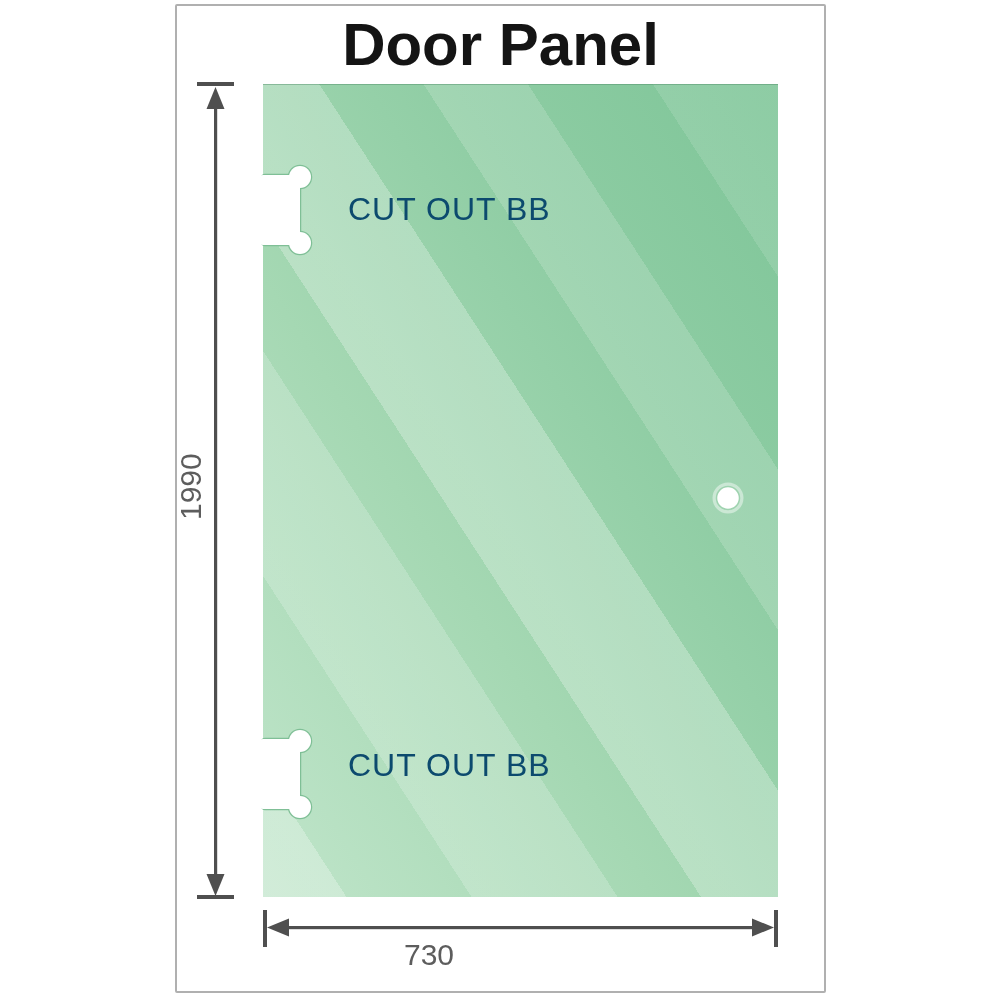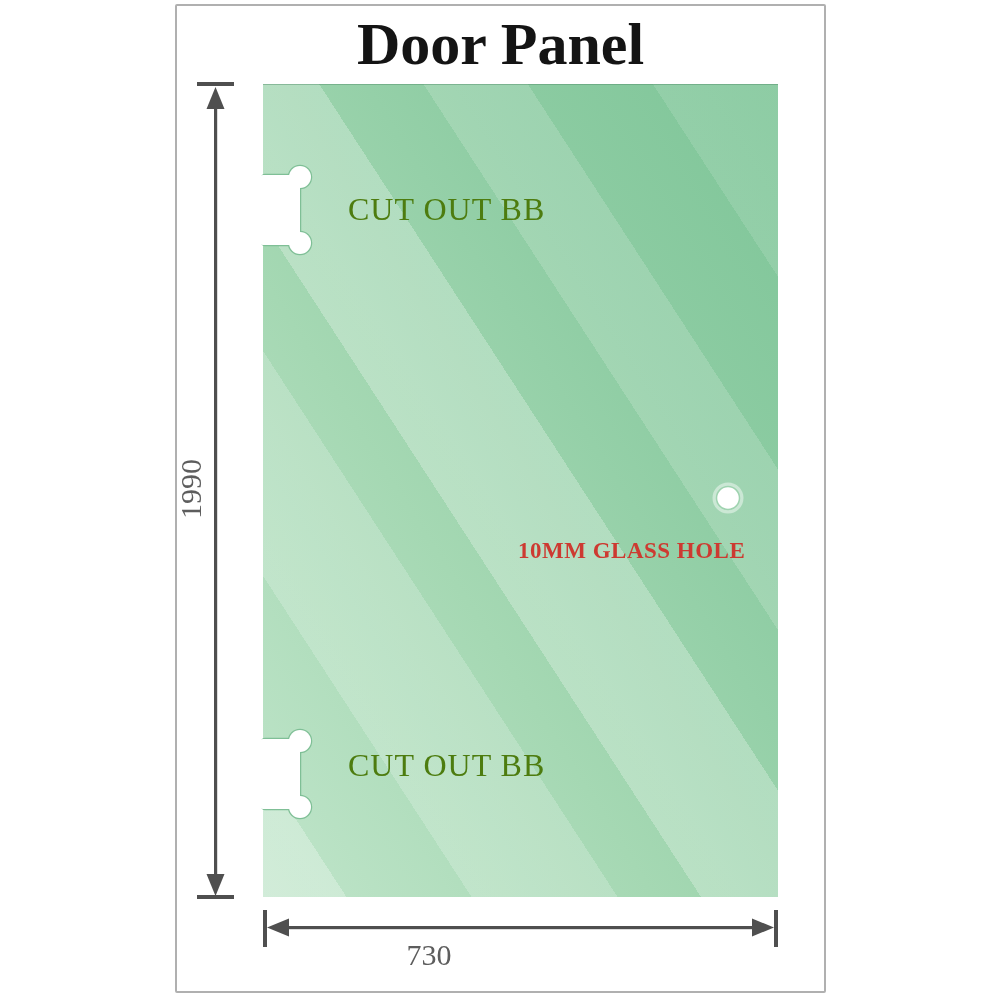--- a/index.html
+++ b/index.html
@@ -5,21 +5,21 @@
   html, body {
     margin: 0;
     padding: 0;
     background: #ffffff;
   }
   .canvas {
     position: relative;
     width: 964px;
     height: 1000px;
     background: #ffffff;
-    font-family: Liberation Serif, serif;
+    font-family: Liberation Sans, sans-serif;
     overflow: hidden;
   }
   .frame {
     position: absolute;
     left: 175px;
     top: 4px;
     width: 651px;
     height: 989px;
     border: 2px solid #b0b0b0;
     border-radius: 2px;
@@ -71,21 +71,21 @@
   .cut-fill { fill: #ffffff; }
   .label {
     position: absolute;
     z-index: 3;
     white-space: nowrap;
   }
   .cutout-label {
     left: 348px;
     font-size: 32px;
     line-height: 30px;
-    color: #4d7c0f;
+    color: #0c4a6e;
     letter-spacing: 1px;
   }
   .cutout-label.top { top: 194px; }
   .cutout-label.bottom { top: 750px; }
   .hole-label {
     left: 518px;
     top: 538px;
     font-size: 23px;
     font-weight: 700;
     color: #cd3a31;
@@ -168,17 +168,16 @@
     </g>
 
     <g>
       <circle cx="728" cy="498" r="15.5" fill="#ffffff" opacity="0.45"></circle>
       <circle cx="728" cy="498" r="11.5" fill="#ffffff" stroke="#9ed3af" stroke-width="1.5"></circle>
     </g>
   </svg>
 
   <div class="label cutout-label top">CUT OUT BB</div>
   <div class="label cutout-label bottom">CUT OUT BB</div>
-  <div class="label hole-label">10MM GLASS HOLE</div>
   <div class="label dim-height-label">1990</div>
   <div class="label dim-width-label">730</div>
 
 </div>
 
 </body></html>

